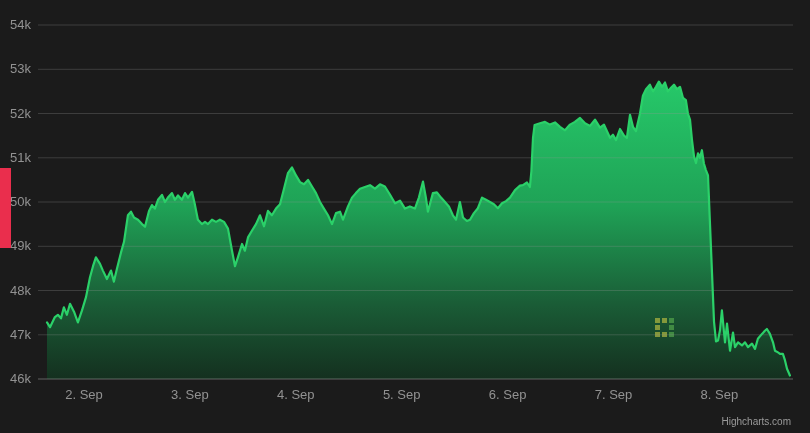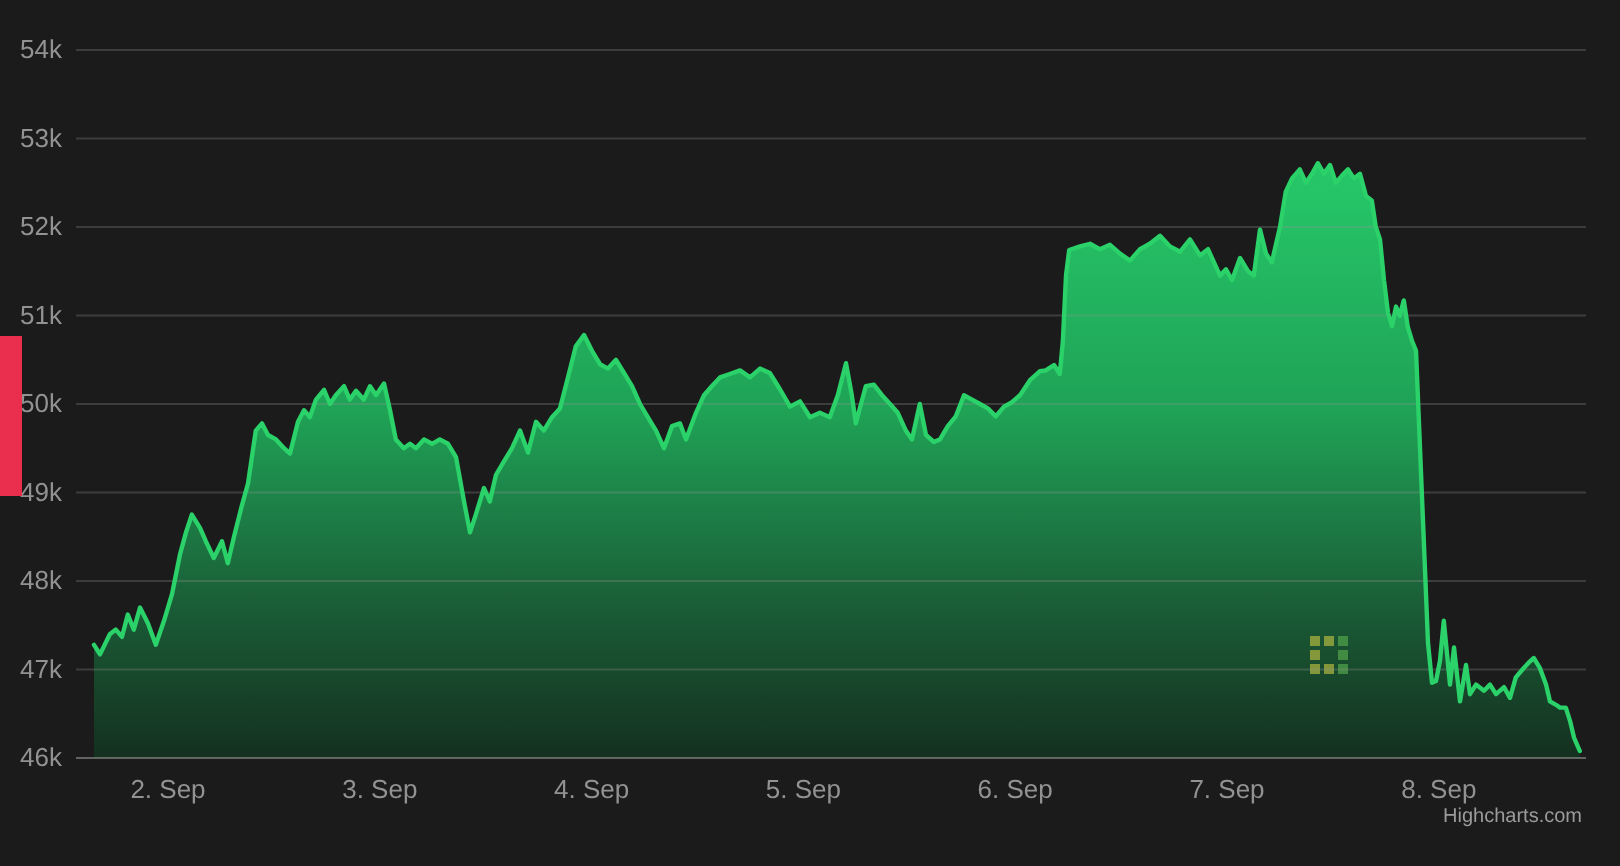--- a/index.html
+++ b/index.html
@@ -3,21 +3,21 @@
 <meta charset="utf-8">
 <style>
   html,body{margin:0;padding:0;background:#111;}
   .stage{
     position:relative;width:810px;height:433px;overflow:hidden;
     background:#1b1b1b;font-family:"Liberation Sans",sans-serif;
   }
   .stage svg{position:absolute;left:0;top:0;display:block;}
   .tick-label{fill:#929292;font-size:13px;font-family:"Liberation Sans",sans-serif;}
   .credits{
-    position:absolute;right:19px;bottom:19px;font-size:10px;color:#9b9b9b;
+    position:absolute;right:19px;bottom:6px;font-size:10px;color:#9b9b9b;
     cursor:pointer;text-decoration:none;z-index:4;
   }
   .red-bar{
     position:absolute;left:0;top:168px;width:11px;height:80px;
     background:#ea2e4d;z-index:5;
   }
 </style>
 </head>
 <body>
 

